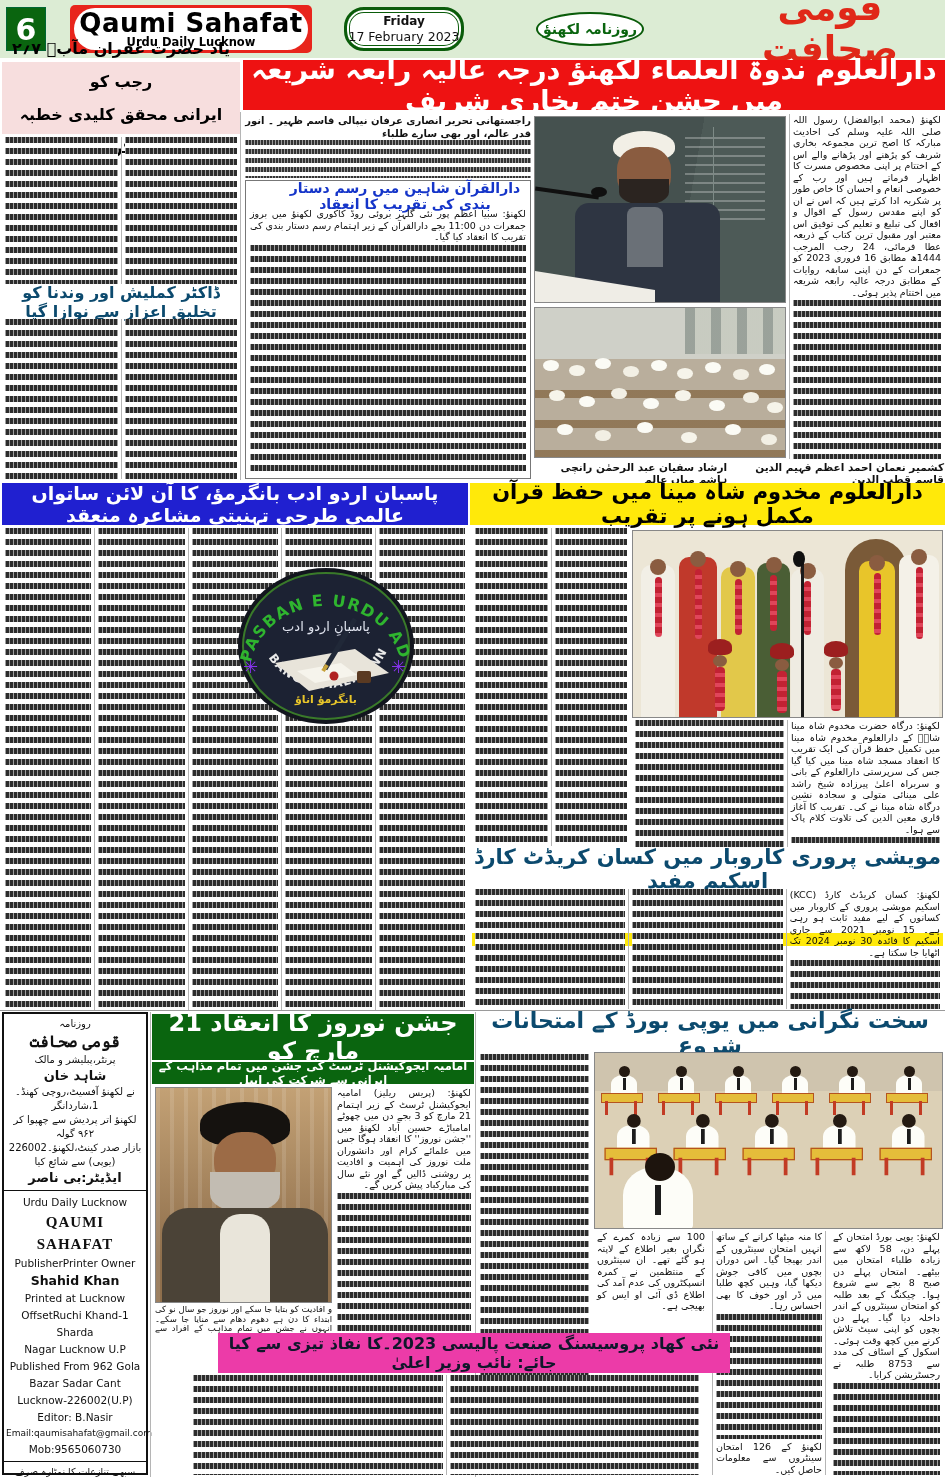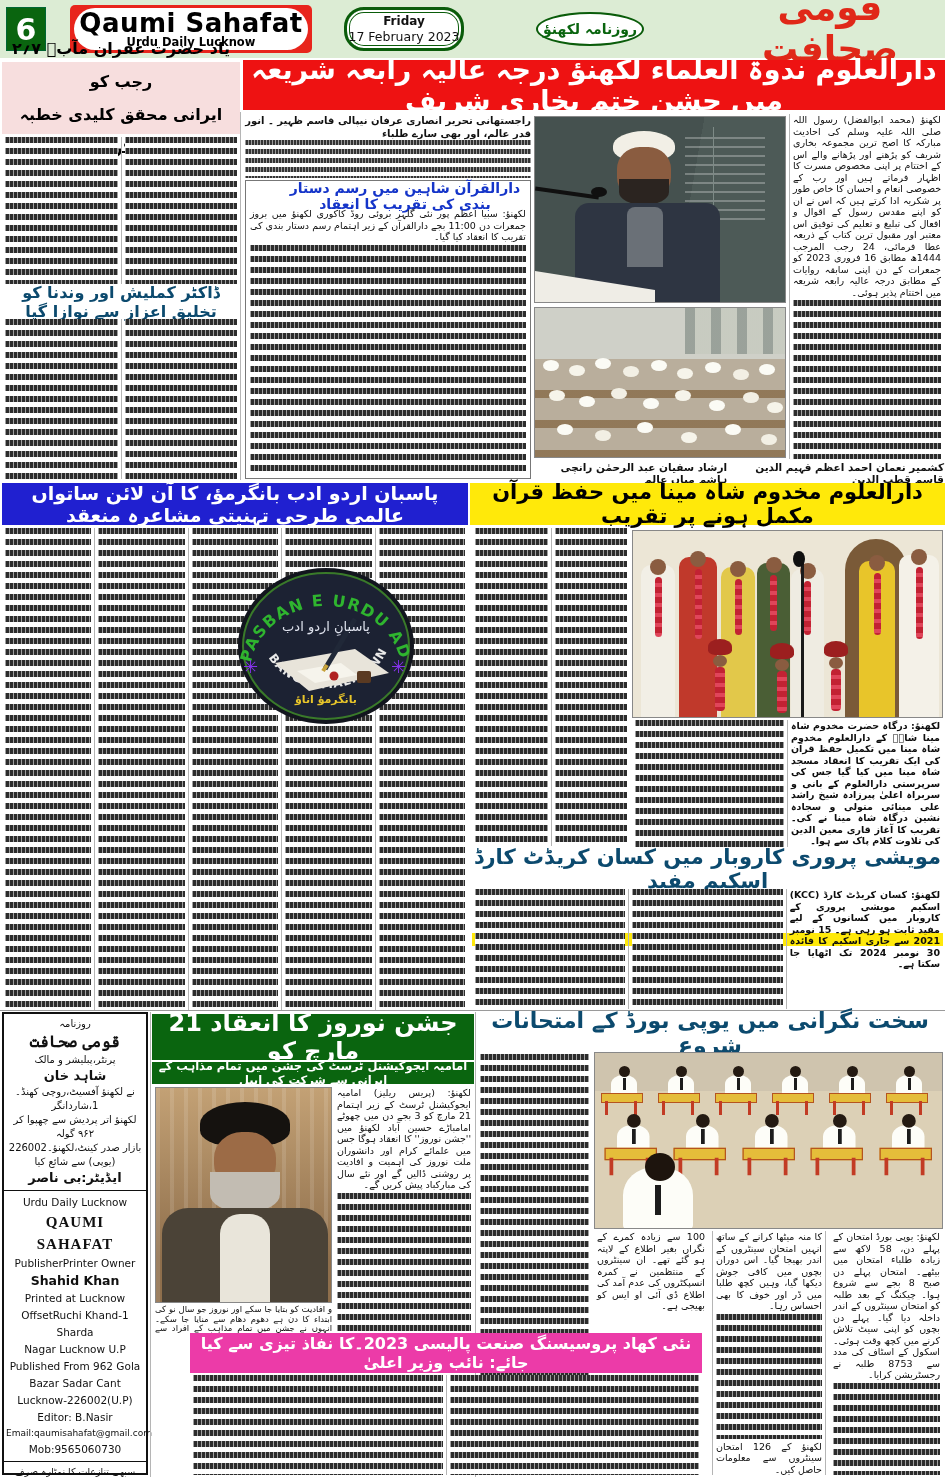--- a/index.html
+++ b/index.html
@@ -9,21 +9,21 @@
   .ur{direction:rtl;}
   .center{display:flex;align-items:center;justify-content:center;text-align:center;}
   
   .tx{background-image:
       repeating-linear-gradient(90deg, rgba(255,255,255,.55) 0 1px, rgba(255,255,255,0) 1px 4px),
       repeating-linear-gradient(180deg,#2c2c2c 0 6px,#ffffff 6px 11px);}
   .tx-sm{background-image:
       repeating-linear-gradient(90deg, rgba(255,255,255,.5) 0 1px, rgba(255,255,255,0) 1px 3px),
       repeating-linear-gradient(180deg,#333 0 5px,#ffffff 5px 9px);}
   .cols{display:flex;flex-direction:row-reverse;}
-  .col{flex:1;padding:0 3px;display:flex;flex-direction:row;box-sizing:border-box;font-weight:bold;}
+  .col{flex:1;padding:0 3px;display:flex;flex-direction:column;box-sizing:border-box;}
   .col:not(:last-child){border-left:1px solid #b5b5b5;}
   .fill{flex:1;}
   .lead{direction:rtl;text-align:justify;font-size:9.5px;line-height:11.5px;color:#0d0d0d;margin:0 0 2px;}
   .rule-v{background:#b5b5b5;width:1px;}
   .rule-h{background:#9a9a9a;height:1px;}
   
   .hdr{background:#dcecd4;}
   .pageno{background:#0a650f;color:#fff;font-weight:bold;font-size:30px;border:1px solid #063;}
   .mastbox{background:#e8251c;border-radius:5px;padding:3px 4px;}
   .pill{background:#fff;border-radius:24px;height:100%;display:flex;flex-direction:column;align-items:center;justify-content:center;}
@@ -32,21 +32,21 @@
   .datebox{background:#fff;border:3px solid #0a5c0a;border-radius:20px;box-shadow:inset 0 0 0 2px #fff, inset 0 0 0 3px #0a5c0a;}
   .date-l1{font-size:12px;font-weight:bold;line-height:15px;}
   .date-l2{font-size:12.5px;font-weight:normal;line-height:15px;}
   .rozbadge{background:#fff;border:2.5px solid #0a5c0a;border-radius:50%;color:#0a650f;font-weight:bold;font-size:14px;}
   .mast-ur{color:#e02818;font-weight:bold;font-size:36px;}
   
   .band-red{background:#ee1212;color:#fff;font-weight:bold;font-size:27px;}
   .band-blue{background:#2020d0;color:#fff;font-weight:bold;font-size:19px;}
   .band-yellow{background:#ffe90a;color:#000000;font-weight:bold;font-size:21px;}
   .band-green{background:#0a650f;color:#fff;font-weight:bold;}
-  .band-pink{background:#ec3ba8;color:#ffffff;font-weight:bold;font-size:16px;}
+  .band-pink{background:#ec3ba8;color:#0f172a;font-weight:bold;font-size:16px;margin-left:28px;}
   .pinkhead{background:#f7dede;color:#000;font-weight:bold;font-size:16px;line-height:33px;}
   .blackhead{color:#0c4a6e;font-weight:bold;}
   .bluehead{color:#1535c9;font-weight:bold;font-size:14px;}
   .caption{font-weight:bold;font-size:10.5px;}
   .byline{font-weight:bold;font-size:10px;line-height:13px;direction:rtl;text-align:right;}
   .subbox{border:1px solid #777;padding:3px 4px;display:flex;flex-direction:column;}
   
   .pubbox{border:2px solid #111;background:#fff;display:flex;flex-direction:column;}
   .pub-sec{border-top:1.5px solid #111;padding:3px 2px;text-align:center;}
   .pub-sec:first-child{border-top:none;}

